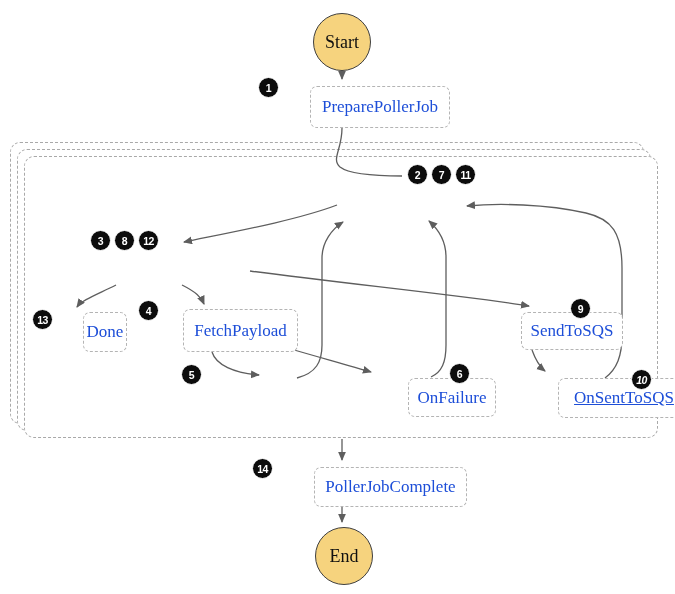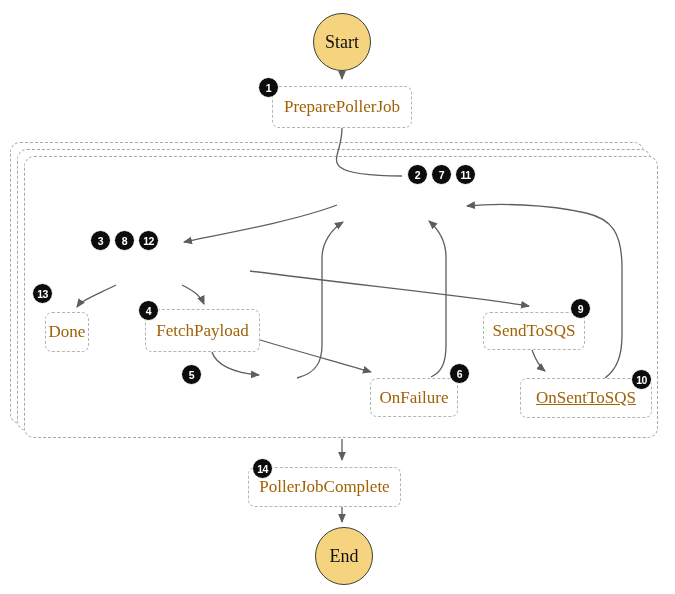--- a/index.html
+++ b/index.html
@@ -2,21 +2,21 @@
 <html><head>
 <meta charset="utf-8">
 <style>
   html,body{margin:0;padding:0;background:#ffffff;}
   .canvas{position:relative;width:675px;height:594px;background:#ffffff;overflow:hidden;
           font-family:"Liberation Serif","DejaVu Serif",serif;}
   .card{position:absolute;background:#ffffff;border:1.4px dashed #a9a9a9;border-radius:10px;box-sizing:border-box;}
   .edge-layer{position:absolute;left:0;top:0;z-index:2;}
   .node{position:absolute;z-index:3;background:#ffffff;border:1.4px dashed #b4b4b4;border-radius:7px;
         box-sizing:border-box;display:flex;align-items:center;justify-content:center;
-        font-size:17px;color:#a16207;white-space:nowrap;}
+        font-size:17px;color:#1d4ed8;white-space:nowrap;margin-left:38px;}
   .terminal{position:absolute;z-index:3;width:58px;height:58px;border-radius:50%;background:#F6D37E;
             border:1.6px solid #3f3f3f;box-sizing:border-box;display:flex;align-items:center;justify-content:center;
             font-size:18px;color:#101010;}
   .badge{position:absolute;z-index:4;width:21px;height:21px;border-radius:50%;background:#0c0c0c;
          border:1.5px solid #ffffff;box-sizing:border-box;color:#ffffff;
          font-family:"Liberation Sans","DejaVu Sans",sans-serif;font-size:10.5px;font-weight:bold;
          display:flex;align-items:center;justify-content:center;letter-spacing:-0.5px;}
   .lbl{pointer-events:none;}
 </style>
 </head>
@@ -70,32 +70,32 @@
   </div>
   <div class="node" style="left:483px;top:312px;width:102px;height:38px;">
     <span class="lbl">SendToSQS</span>
   </div>
   <div class="node" style="left:370px;top:378px;width:88px;height:39px;">
     <span class="lbl">OnFailure</span>
   </div>
   <div class="node" style="left:520px;top:378px;width:132px;height:40px;text-decoration:underline;">
     <span class="lbl">OnSentToSQS</span>
   </div>
-  <div class="node" style="left:248px;top:467px;width:153px;height:40px;">
+  <div class="node" style="left:276px;top:467px;width:153px;height:40px;">
     <span class="lbl">PollerJobComplete</span>
   </div>
 
   <div class="badge" style="left:258px;top:77px;">1</div>
   <div class="badge" style="left:407px;top:164px;">2</div>
   <div class="badge" style="left:431px;top:164px;">7</div>
   <div class="badge" style="left:455px;top:164px;">11</div>
   <div class="badge" style="left:90px;top:230px;">3</div>
   <div class="badge" style="left:114px;top:230px;">8</div>
   <div class="badge" style="left:138px;top:230px;">12</div>
-  <div class="badge" style="left:32px;top:283px;">13</div>
+  <div class="badge" style="left:32px;top:309px;">13</div>
   <div class="badge" style="left:138px;top:300px;">4</div>
   <div class="badge" style="left:181px;top:364px;">5</div>
   <div class="badge" style="left:449px;top:363px;">6</div>
   <div class="badge" style="left:570px;top:298px;">9</div>
-  <div class="badge" style="left:631px;top:369px;">10</div>
+  <div class="badge" style="left:631px;top:369px;font-style:italic;">10</div>
   <div class="badge" style="left:252px;top:458px;">14</div>
 
 </div>
 
 </body></html>

